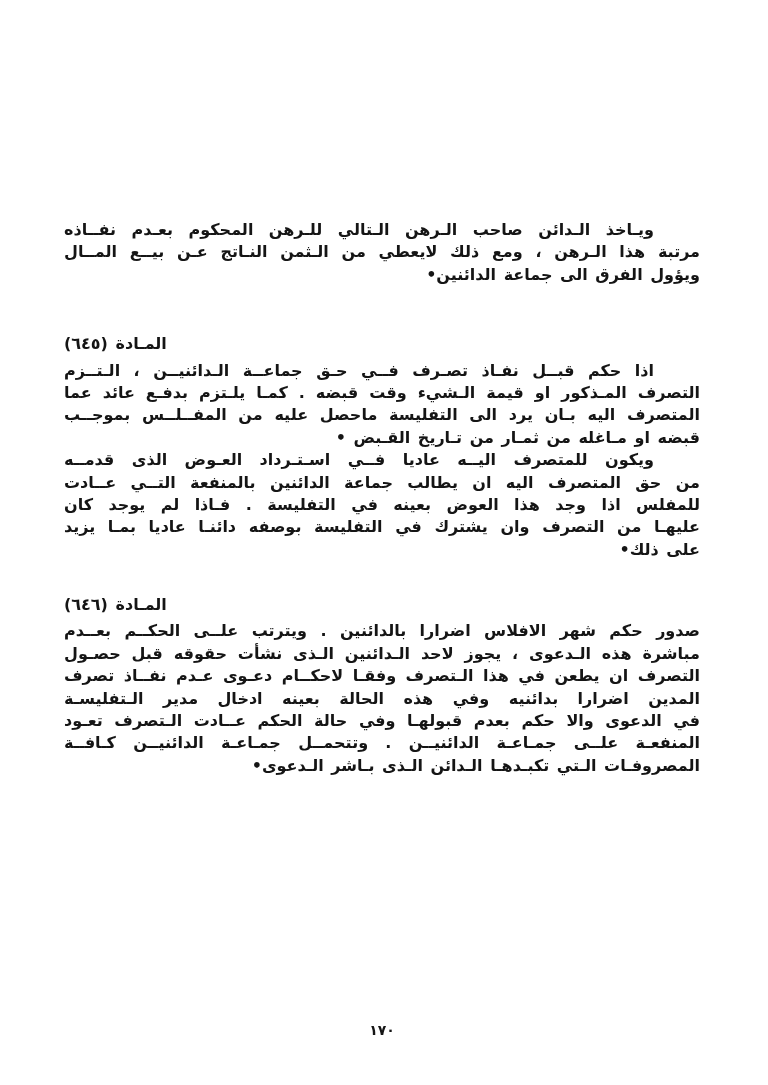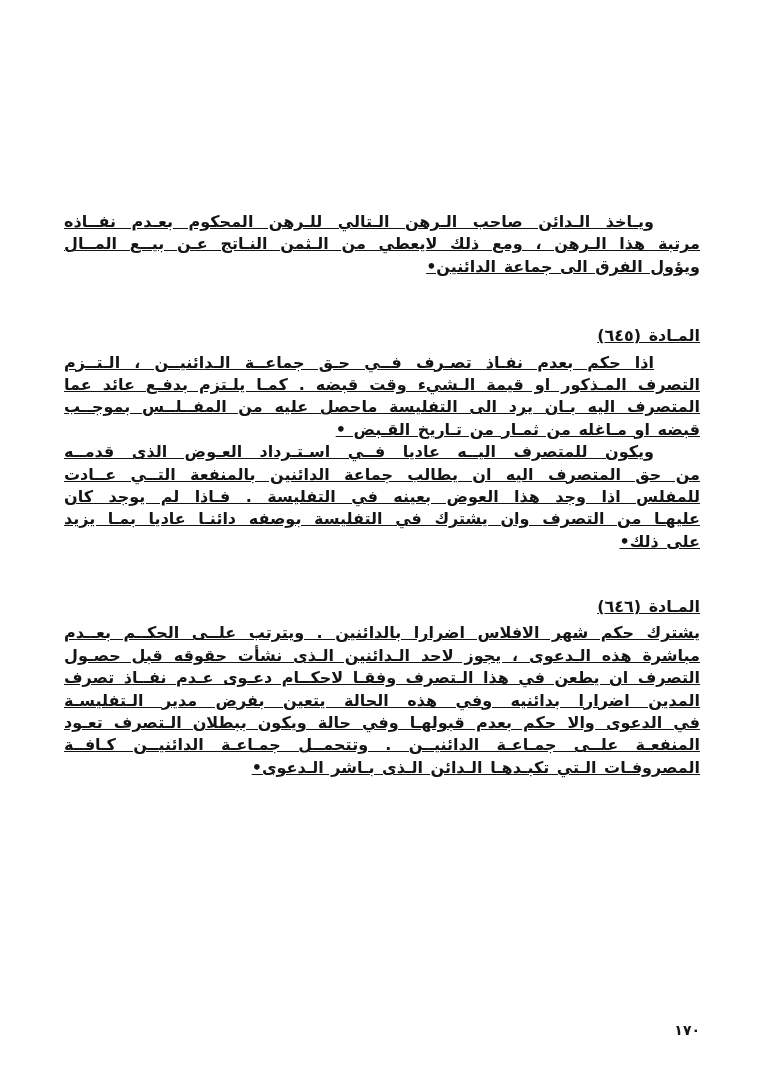--- a/index.html
+++ b/index.html
@@ -7,54 +7,53 @@
     position:relative;
     width:768px;height:1085px;
     background:#ffffff;
     margin:0 auto;
     overflow:hidden;
     font-family:"DejaVu Sans",sans-serif;
     color:#151515;
   }
   .textblock{
     position:absolute;
-    top:211px;left:64px;
+    top:219px;left:64px;
     width:636px;
     direction:rtl;
     font-size:16px;
     font-weight:700;
     letter-spacing:0.3px;
     word-spacing:2px;
-    text-decoration:underline;
   }
   .para{margin:0;padding:0;}
   .line{
     height:22.4px;
     line-height:22.4px;
     text-align:justify;
     text-align-last:justify;
     white-space:nowrap;
     overflow:visible;
   }
   .line.indent{padding-right:46px;}
   .line.end{text-align-last:right;}
   .heading{
     height:22.4px;
     line-height:22.4px;
-    text-align:right;
+    text-align:left;
     font-weight:700;
   }
   .h645{margin-top:47px;}
   .p-after-heading{margin-top:4px;}
-  .h646{margin-top:43px;}
+  .h646{margin-top:33px;}
   .page-number{
     position:absolute;
     top:1022px;left:64px;
     width:636px;
-    text-align:right;
+    text-align:center;
     direction:rtl;
     font-size:14px;
     font-weight:700;
     letter-spacing:2px;
   }
 </style>
 </head>
 <body>
 
 <div class="page">
@@ -62,45 +61,45 @@
 
     <div class="para">
       <div class="line indent">ويـاخذ الـدائن صاحب الـرهن الـتالي للـرهن المحكوم بعـدم نفــاذه</div>
       <div class="line">مرتبة هذا الـرهن ، ومع ذلك لايعطي من الـثمن النـاتج عـن بيــع المــال</div>
       <div class="line end">ويؤول الفرق الى جماعة الدائنين•</div>
     </div>
 
     <div class="heading h645">المـادة (٦٤٥)</div>
 
     <div class="para p-after-heading">
-      <div class="line indent">اذا حكم بعدم نفـاذ تصـرف فــي حـق جماعــة الـدائنيــن ، الـتــزم</div>
+      <div class="line indent">اذا حكم قبــل نفـاذ تصـرف فــي حـق جماعــة الـدائنيــن ، الـتــزم</div>
       <div class="line">التصرف المـذكور او قيمة الـشيء وقت قبضه . كمـا يلـتزم بدفـع عائد عما</div>
       <div class="line">المتصرف اليه بـان يرد الى التفليسة ماحصل عليه من المفــلــس بموجــب</div>
       <div class="line end">قبضه او مـاغله من ثمـار من تـاريخ القـبض •</div>
     </div>
 
     <div class="para">
       <div class="line indent">ويكون للمتصرف اليــه عاديا فــي اسـتـرداد العـوض الذى قدمــه</div>
       <div class="line">من حق المتصرف اليه ان يطالب جماعة الدائنين بالمنفعة التــي عــادت</div>
       <div class="line">للمفلس اذا وجد هذا العوض بعينه في التفليسة . فـاذا لم يوجد كان</div>
       <div class="line">عليهـا من التصرف وان يشترك في التفليسة بوصفه دائنـا عاديا بمـا يزيد</div>
       <div class="line end">على ذلك•</div>
     </div>
 
     <div class="heading h646">المـادة (٦٤٦)</div>
 
     <div class="para p-after-heading">
-      <div class="line">يشترك حكم شهر الافلاس اضرارا بالدائنين . ويترتب علــى الحكــم بعــدم</div>
+      <div class="line">صدور حكم شهر الافلاس اضرارا بالدائنين . ويترتب علــى الحكــم بعــدم</div>
     </div>
 
     <div class="para">
       <div class="line">مباشرة هذه الـدعوى ، يجوز لاحد الـدائنين الـذى نشأت حقوقه قبل حصـول</div>
       <div class="line">التصرف ان يطعن في هذا الـتصرف وفقـا لاحكــام دعـوى عـدم نفــاذ تصرف</div>
-      <div class="line">المدين اضرارا بدائنيه وفي هذه الحالة يتعين بفرض مدير الـتفليسـة</div>
-      <div class="line">في الدعوى والا حكم بعدم قبولهـا وفي حالة ويكون ببطلان الـتصرف تعـود</div>
+      <div class="line">المدين اضرارا بدائنيه وفي هذه الحالة بعينه ادخال مدير الـتفليسـة</div>
+      <div class="line">في الدعوى والا حكم بعدم قبولهـا وفي حالة الحكم عــادت الـتصرف تعـود</div>
       <div class="line">المنفعـة علــى جمـاعـة الدائنيــن . وتتحمــل جمـاعـة الدائنيــن كـافــة</div>
       <div class="line end">المصروفـات الـتي تكبـدهـا الـدائن الـذى بـاشر الـدعوى•</div>
     </div>
 
   </div>
 
   <div class="page-number">١٧٠</div>
 </div>
 
 </body></html>

